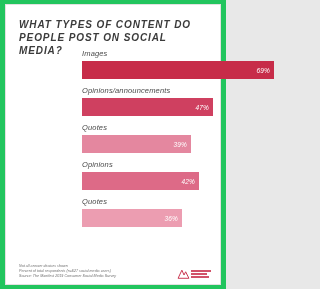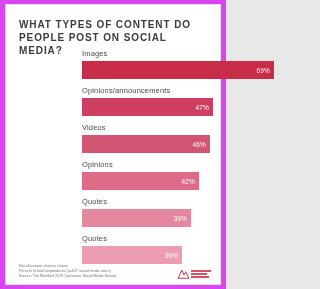--- a/index.html
+++ b/index.html
@@ -12,22 +12,23 @@
     height: 289px;
     overflow: hidden;
     font-family: "Liberation Sans", sans-serif;
   }
 
   .frame {
     position: absolute;
     left: 0; top: 0;
     width: 226px;
     height: 289px;
-    background: #d946ef;
+    background: #22c55e;
     box-sizing: border-box;
+    font-style: italic;
   }
 
   .card {
     position: absolute;
     left: 5px;
     top: 4px;
     width: 216px;
     height: 281px;
     background: #ffffff;
     box-sizing: border-box;
@@ -150,38 +151,32 @@
         </div>
       </div>
 
       <div class="row">
         <div class="row-label">Opinions/announcements</div>
         <div class="bar" style="width:131px;background:#cf4060;">
           <span class="bar-value">47%</span>
         </div>
       </div>
 
-      <div class="row">
-        <div class="row-label">Videos</div>
-        <div class="bar" style="width:128px;background:#d45473;">
-          <span class="bar-value">46%</span>
+
+      <div class="row">
+        <div class="row-label">Quotes</div>
+        <div class="bar" style="width:109px;background:#e4879f;">
+          <span class="bar-value">39%</span>
         </div>
       </div>
 
       <div class="row">
         <div class="row-label">Opinions</div>
         <div class="bar" style="width:117px;background:#dd6a87;">
           <span class="bar-value">42%</span>
-        </div>
-      </div>
-
-      <div class="row">
-        <div class="row-label">Quotes</div>
-        <div class="bar" style="width:109px;background:#e4879f;">
-          <span class="bar-value">39%</span>
         </div>
       </div>
 
       <div class="row">
         <div class="row-label">Quotes</div>
         <div class="bar" style="width:100px;background:#ec9db1;">
           <span class="bar-value">36%</span>
         </div>
       </div>
 

